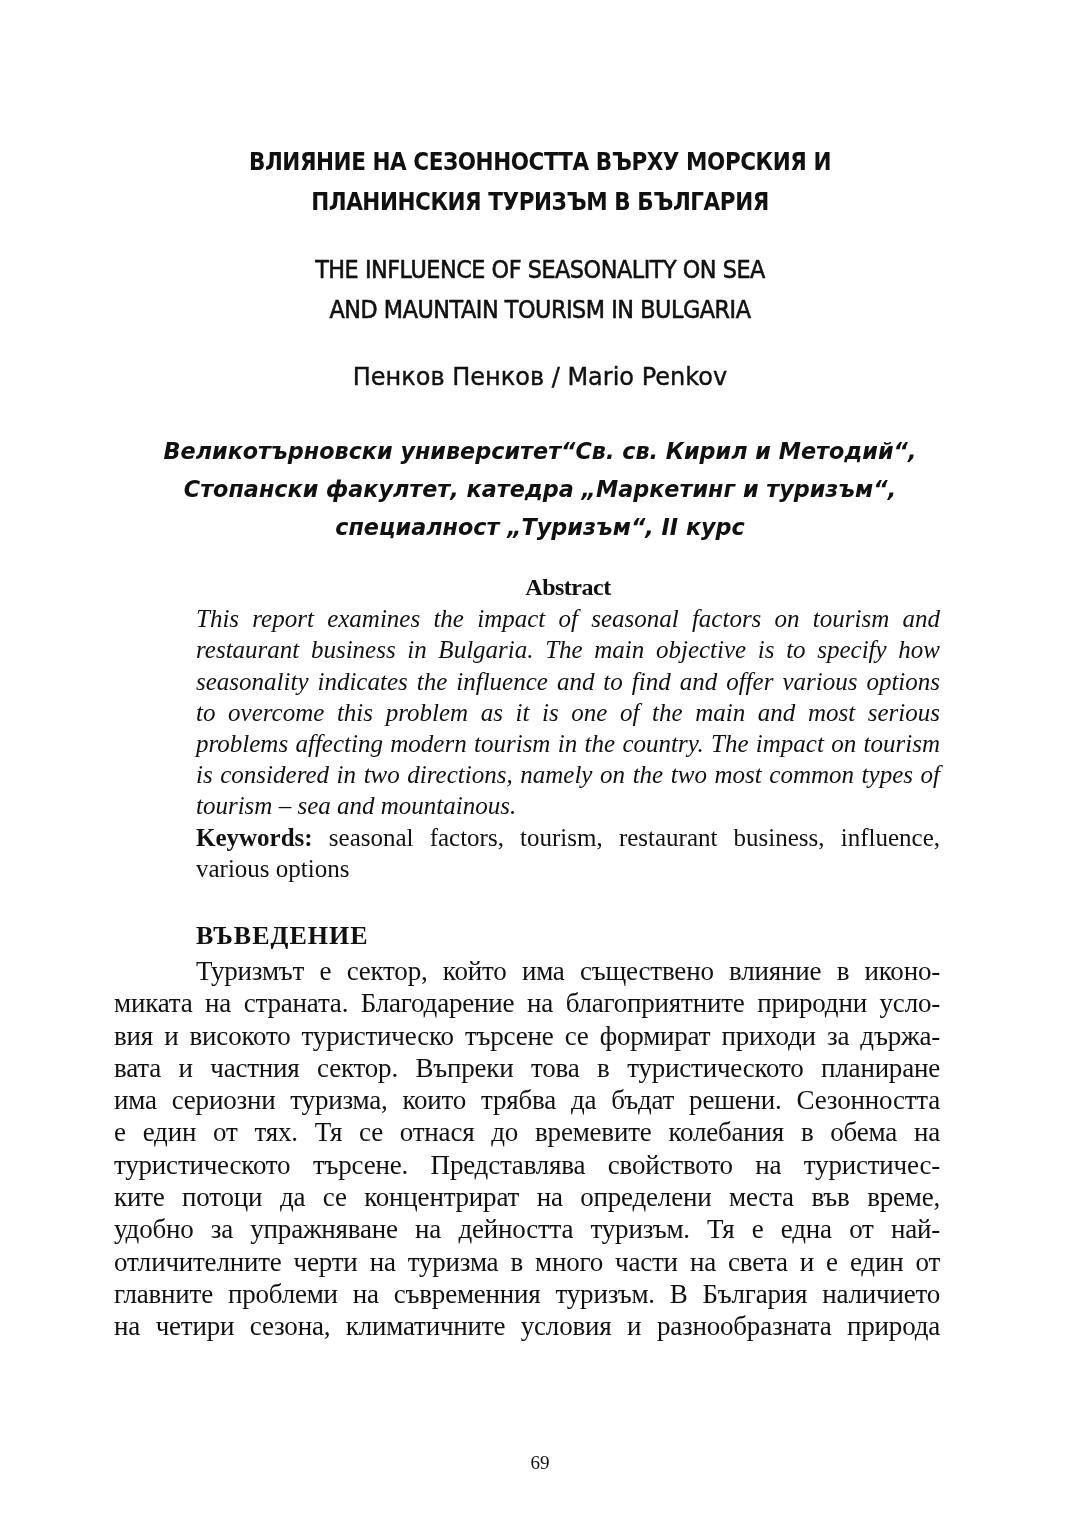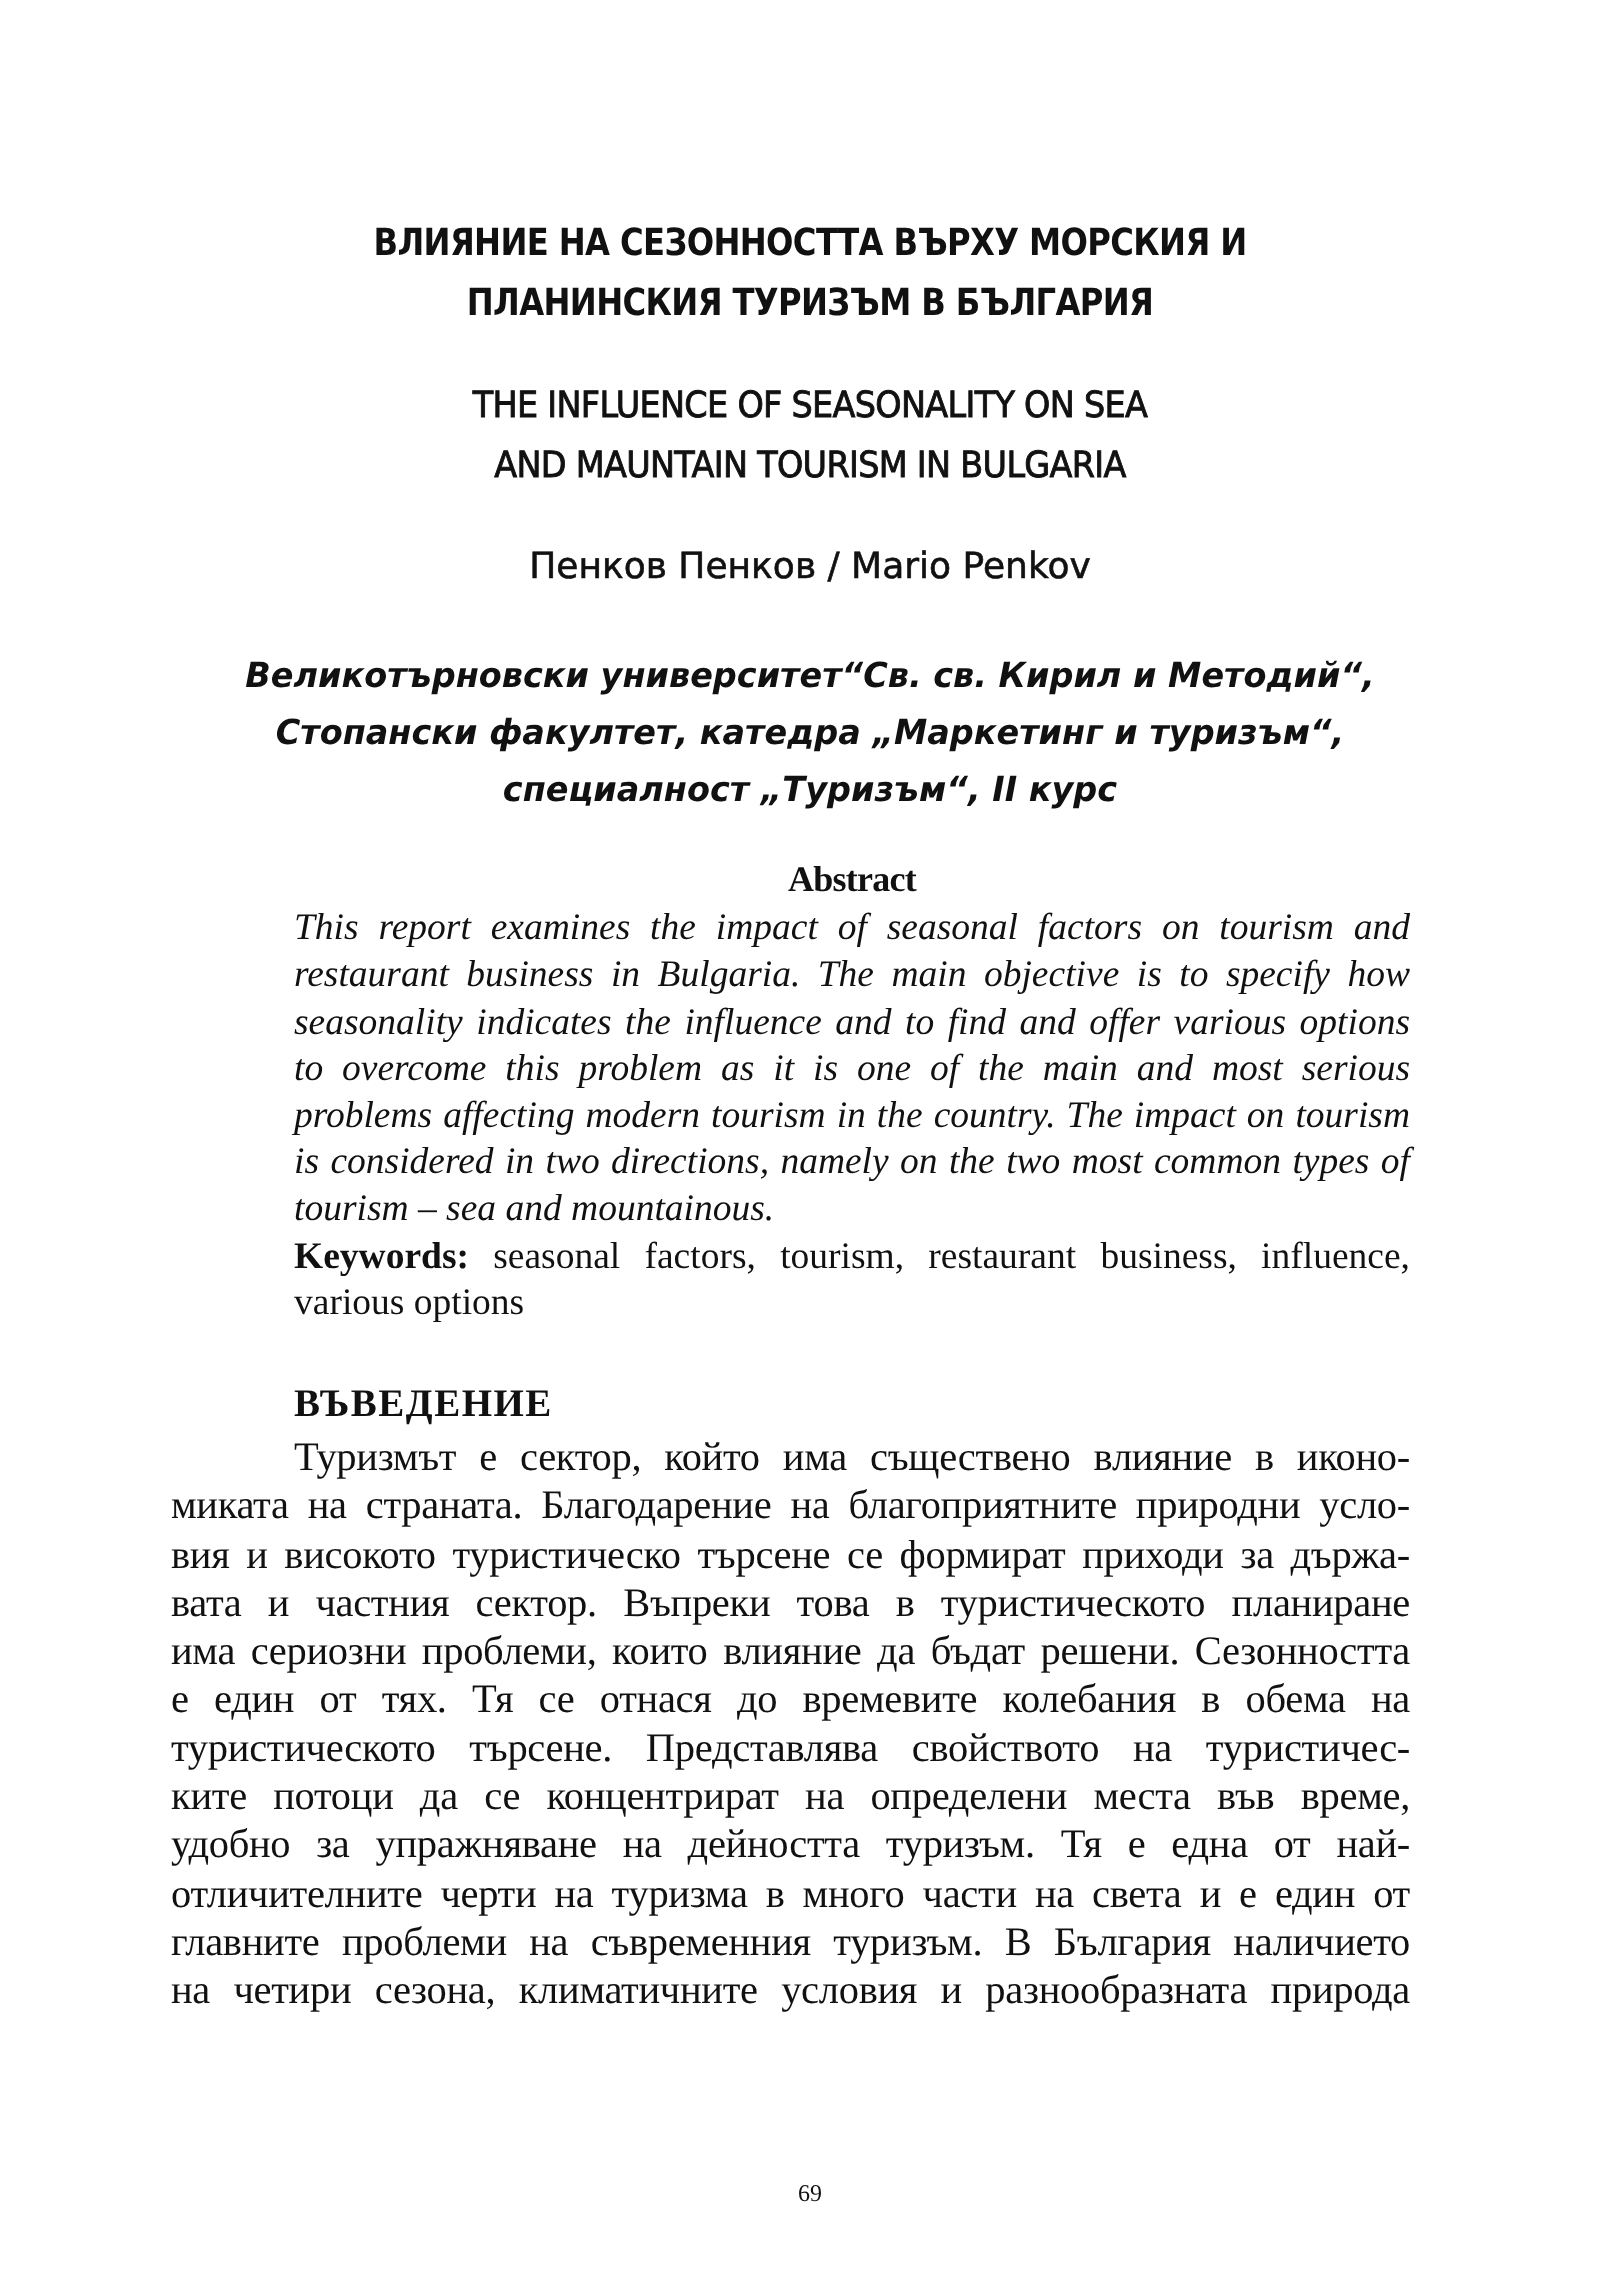--- a/index.html
+++ b/index.html
@@ -27,21 +27,21 @@
 
   .section-head { position: absolute; left: 196px; top: 920px; font-family: "Liberation Serif", serif;
     font-weight: bold; font-size: 26px; line-height: 32px; letter-spacing: 1px; }
 
   .body-text { position: absolute; left: 114px; top: 955px; width: 826px;
     font-family: Liberation Serif, serif; font-size: 27px; line-height: 32.3px; }
   .b-line { display: block; text-align: justify; text-align-last: justify; white-space: nowrap; letter-spacing: -0.2px; }
   .b-line.indent { padding-left: 82px; }
 
   .page-number { position: absolute; top: 1448px; left: 0; width: 1080px; text-align: center;
-    font-family: "Liberation Serif", serif; font-size: 16px; line-height: 30px; }
+    font-family: "Liberation Serif", serif; font-size: 19px; line-height: 30px; }
 </style>
 </head>
 <body>
 
 <div class="page">
 
   <div class="title-block t-bg">
     <div>ВЛИЯНИЕ НА СЕЗОННОСТТА ВЪРХУ МОРСКИЯ И</div>
     <div>ПЛАНИНСКИЯ ТУРИЗЪМ В БЪЛГАРИЯ</div>
   </div>
@@ -72,21 +72,21 @@
     <span class="kw-line last">various options</span>
   </div>
 
   <div class="section-head">ВЪВЕДЕНИЕ</div>
 
   <div class="body-text">
     <span class="b-line indent">Туризмът е сектор, който има съществено влияние в иконо-</span>
     <span class="b-line">миката на страната. Благодарение на благоприятните природни усло-</span>
     <span class="b-line">вия и високото туристическо търсене се формират приходи за държа-</span>
     <span class="b-line">вата и частния сектор. Въпреки това в туристическото планиране</span>
-    <span class="b-line">има сериозни проблеми, които влияние да бъдат решени. Сезонността</span>
+    <span class="b-line">има сериозни туризма, които трябва да бъдат решени. Сезонността</span>
     <span class="b-line">е един от тях. Тя се отнася до времевите колебания в обема на</span>
     <span class="b-line">туристическото търсене. Представлява свойството на туристичес-</span>
     <span class="b-line">ките потоци да се концентрират на определени места във време,</span>
     <span class="b-line">удобно за упражняване на дейността туризъм. Тя е една от най-</span>
     <span class="b-line">отличителните черти на туризма в много части на света и е един от</span>
     <span class="b-line">главните проблеми на съвременния туризъм. В България наличието</span>
     <span class="b-line">на четири сезона, климатичните условия и разнообразната природа</span>
   </div>
 
   <div class="page-number">69</div>

